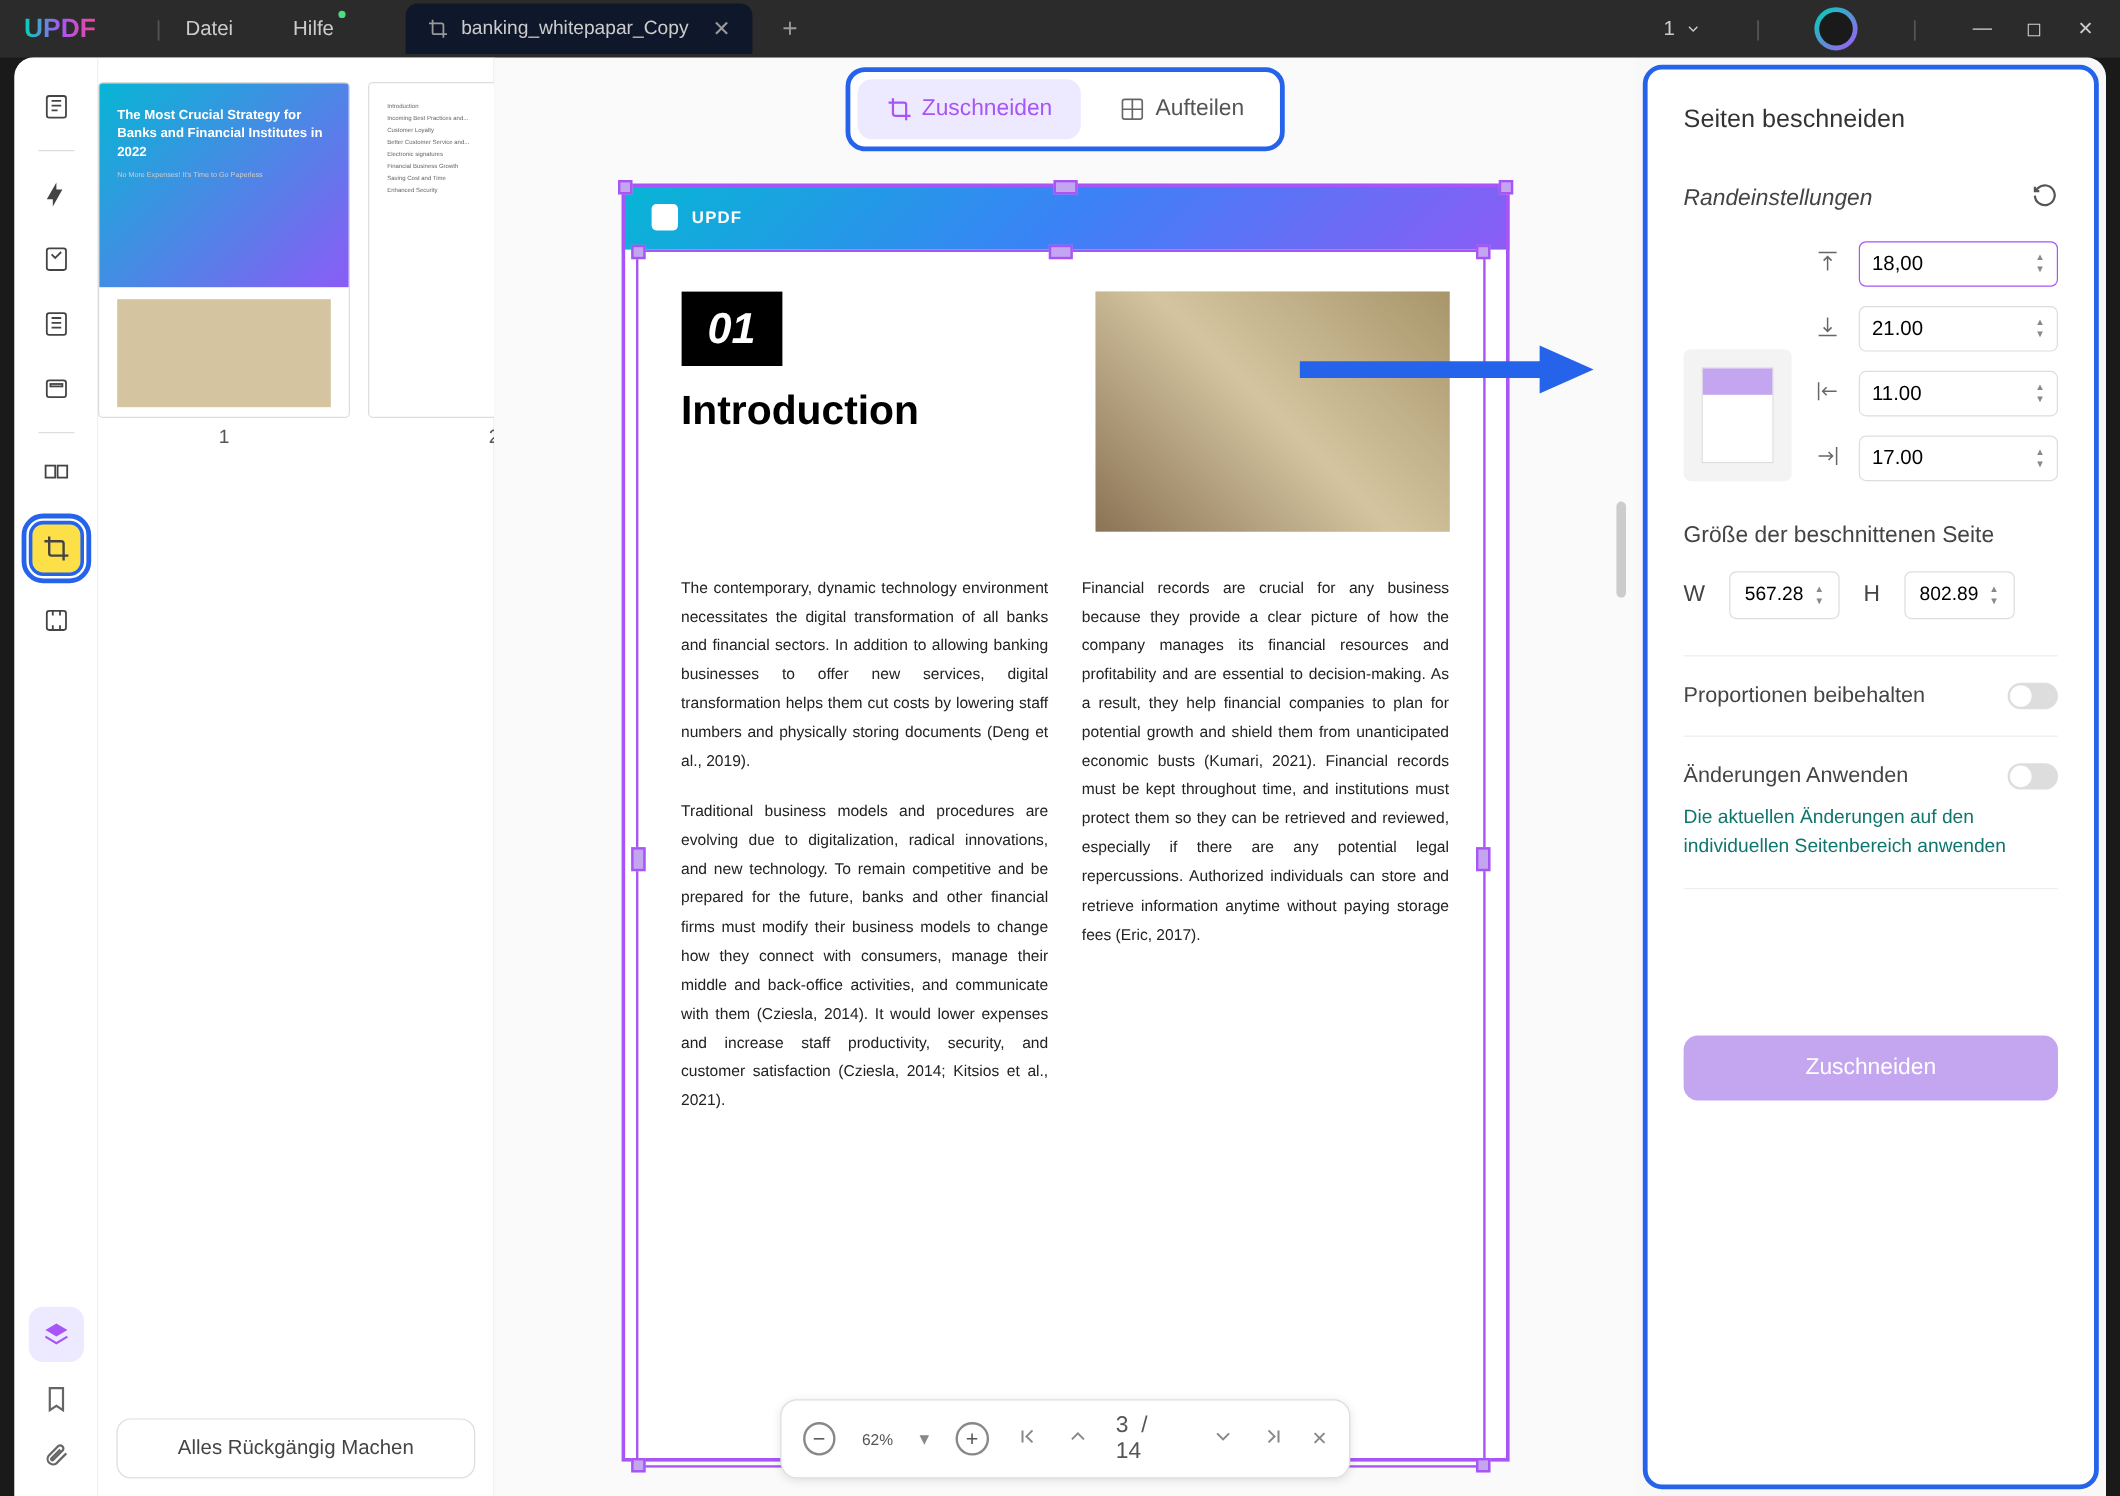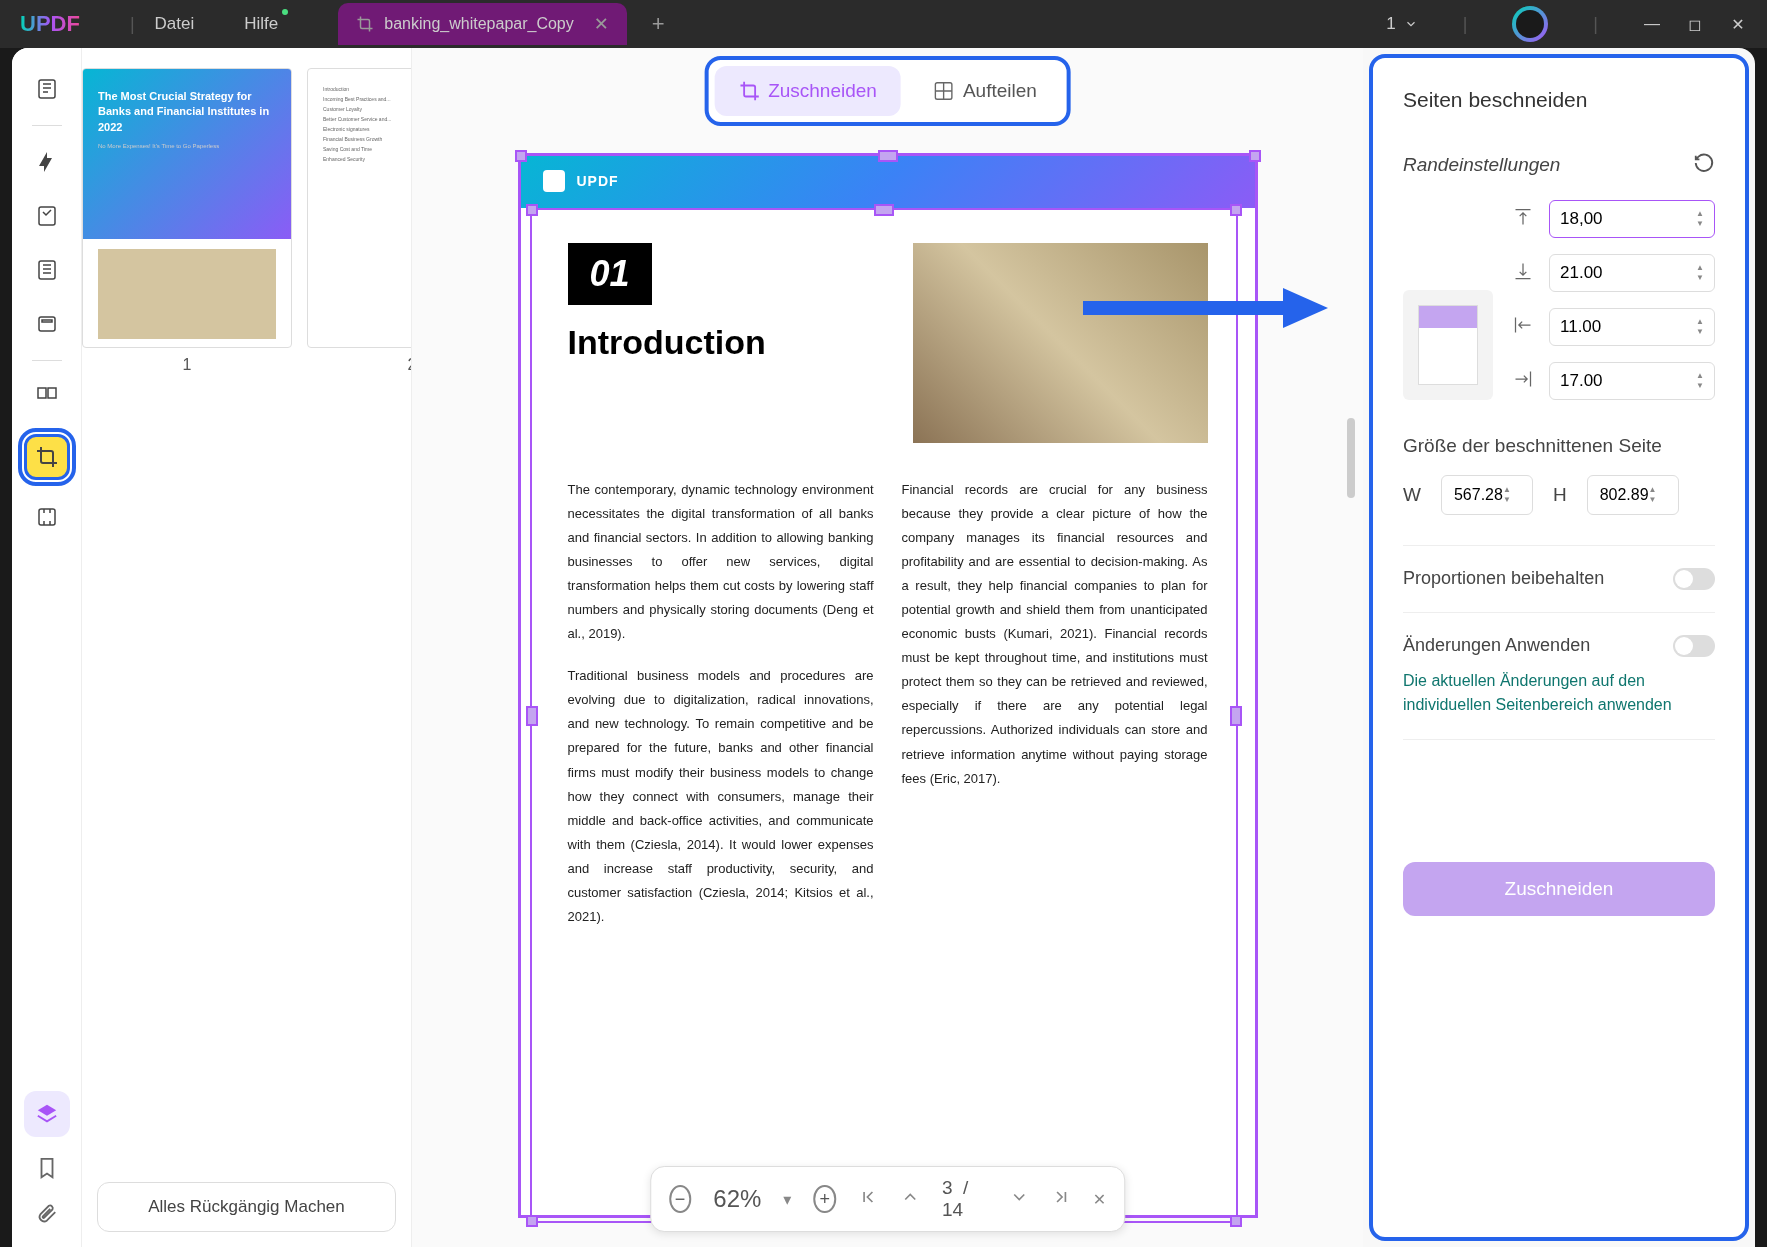--- a/index.html
+++ b/index.html
@@ -3,21 +3,21 @@
 <meta charset="utf-8">
 <style>
 * { margin: 0; padding: 0; box-sizing: border-box; font-family: -apple-system, BlinkMacSystemFont, "Segoe UI", Arial, sans-serif; }
 body { background: #1a1a1a; width: 1767px; height: 1247px; overflow: hidden; }
 
 .titlebar { background: #2b2b2b; height: 48px; display: flex; align-items: center; color: #ccc; padding: 0 20px; }
 .logo { font-weight: bold; font-size: 22px; background: linear-gradient(90deg, #00d4b5, #a855f7, #ec4899); -webkit-background-clip: text; -webkit-text-fill-color: transparent; margin-right: 30px; }
 .title-sep { color: #555; margin: 0 20px; font-size: 18px; }
 .menu-item { color: #ccc; font-size: 17px; margin-right: 50px; cursor: pointer; position: relative; }
 .menu-dot { position: absolute; top: -5px; right: -10px; width: 6px; height: 6px; background: #4ade80; border-radius: 50%; }
-.tab { display: flex; align-items: center; background: #701a75; border-radius: 10px 10px 0 0; padding: 10px 18px; margin-left: 10px; }
+.tab { display: flex; align-items: center; background: #0f172a; border-radius: 10px 10px 0 0; padding: 10px 18px; margin-left: 10px; }
 .tab svg { margin-right: 10px; }
 .tab-title { color: #ccc; font-size: 16px; }
 .tab-close { color: #999; margin-left: 20px; font-size: 18px; cursor: pointer; }
 .tab-add { color: #999; font-size: 22px; margin-left: 25px; cursor: pointer; }
 .title-spacer { flex: 1; }
 .title-right { display: flex; align-items: center; gap: 25px; color: #ccc; }
 .page-ind { font-size: 17px; display: flex; align-items: center; gap: 8px; }
 .ai-badge { width: 36px; height: 36px; background: linear-gradient(135deg, #00d4b5, #a855f7); border-radius: 50%; position: relative; }
 .ai-badge::after { content: ""; position: absolute; inset: 4px; background: #1a1a1a; border-radius: 50%; }
 .win-btn { width: 18px; height: 18px; cursor: pointer; display: flex; align-items: center; justify-content: center; color: #ccc; }
@@ -70,21 +70,21 @@
 .intro-title { font-size: 34px; font-weight: bold; color: #000; }
 .intro-img { width: 295px; height: 200px; background: #d4c5a0; position: relative; }
 .doc-cols { display: flex; gap: 28px; font-size: 13px; line-height: 1.85; text-align: justify; color: #222; }
 .doc-col { flex: 1; }
 .doc-col p { margin-bottom: 18px; }
 
 .scroll-ind { position: absolute; right: 8px; top: 370px; width: 8px; height: 80px; background: #ccc; border-radius: 4px; }
 
 .zoom-bar { position: absolute; bottom: 15px; left: 50%; transform: translateX(-50%); background: #fff; border: 1px solid #ddd; border-radius: 14px; padding: 10px 18px; display: flex; align-items: center; gap: 22px; box-shadow: 0 2px 8px rgba(0,0,0,0.1); }
 .zoom-btn { width: 28px; height: 28px; border: 2px solid #888; border-radius: 50%; display: flex; align-items: center; justify-content: center; cursor: pointer; font-size: 18px; color: #555; }
-.zoom-val { font-size: 24px; color: #555; }
+.zoom-val { font-size: 13px; color: #555; }
 .zoom-chev { color: #888; cursor: pointer; }
 .page-info { font-size: 19px; color: #555; }
 .nav-arrow { cursor: pointer; color: #888; }
 
 .right-panel { width: 380px; background: #fff; border-left: 1px solid #eee; padding: 30px; border: 4px solid #2563eb; border-radius: 16px; margin: 6px; }
 .panel-title { font-size: 21px; color: #333; margin-bottom: 40px; }
 .section-head { display: flex; justify-content: space-between; align-items: center; margin-bottom: 22px; font-style: italic; }
 .section-title { font-size: 19px; color: #444; }
 .reset-icon { cursor: pointer; color: #555; }
 .margin-grid { display: flex; gap: 20px; margin-bottom: 35px; align-items: flex-end; }
@@ -93,21 +93,21 @@
 .margin-preview-head { height: 22px; background: #c4a5f0; }
 .margin-inputs { flex: 1; display: flex; flex-direction: column; gap: 16px; }
 .margin-row { display: flex; align-items: center; gap: 12px; }
 .margin-icon { width: 24px; color: #666; }
 .margin-input { flex: 1; border: 1px solid #ddd; border-radius: 6px; padding: 8px 10px; font-size: 17px; display: flex; align-items: center; justify-content: space-between; }
 .margin-input.active { border-color: #a855f7; }
 .spinner { display: flex; flex-direction: column; font-size: 8px; color: #888; line-height: 1; gap: 2px; }
 .size-row { margin-bottom: 30px; }
 .wh-row { display: flex; gap: 20px; margin-top: 18px; align-items: center; }
 .wh-label { font-size: 19px; color: #444; }
-.wh-input { border: 1px solid #ddd; border-radius: 6px; padding: 10px 12px; font-size: 16px; width: 92px; display: flex; align-items: center; }
+.wh-input { border: 1px solid #ddd; border-radius: 6px; padding: 10px 12px; font-size: 16px; width: 92px; display: flex; justify-content: space-between; align-items: center; }
 .divider { height: 1px; background: #eee; margin: 22px 0; }
 .toggle-row { display: flex; justify-content: space-between; align-items: flex-start; margin-bottom: 12px; }
 .toggle-label { font-size: 18px; color: #444; }
 .toggle { width: 42px; height: 22px; background: #ddd; border-radius: 11px; position: relative; cursor: pointer; }
 .toggle::after { content: ""; position: absolute; width: 18px; height: 18px; background: #fff; border-radius: 50%; top: 2px; left: 2px; }
 .toggle-desc { font-size: 16px; color: #0f766e; line-height: 1.5; }
 .crop-action-btn { width: 100%; background: #c4a5f0; color: #fff; border: none; padding: 16px; font-size: 19px; border-radius: 12px; cursor: pointer; margin-top: 100px; }
 </style>
 </head>
 <body>

